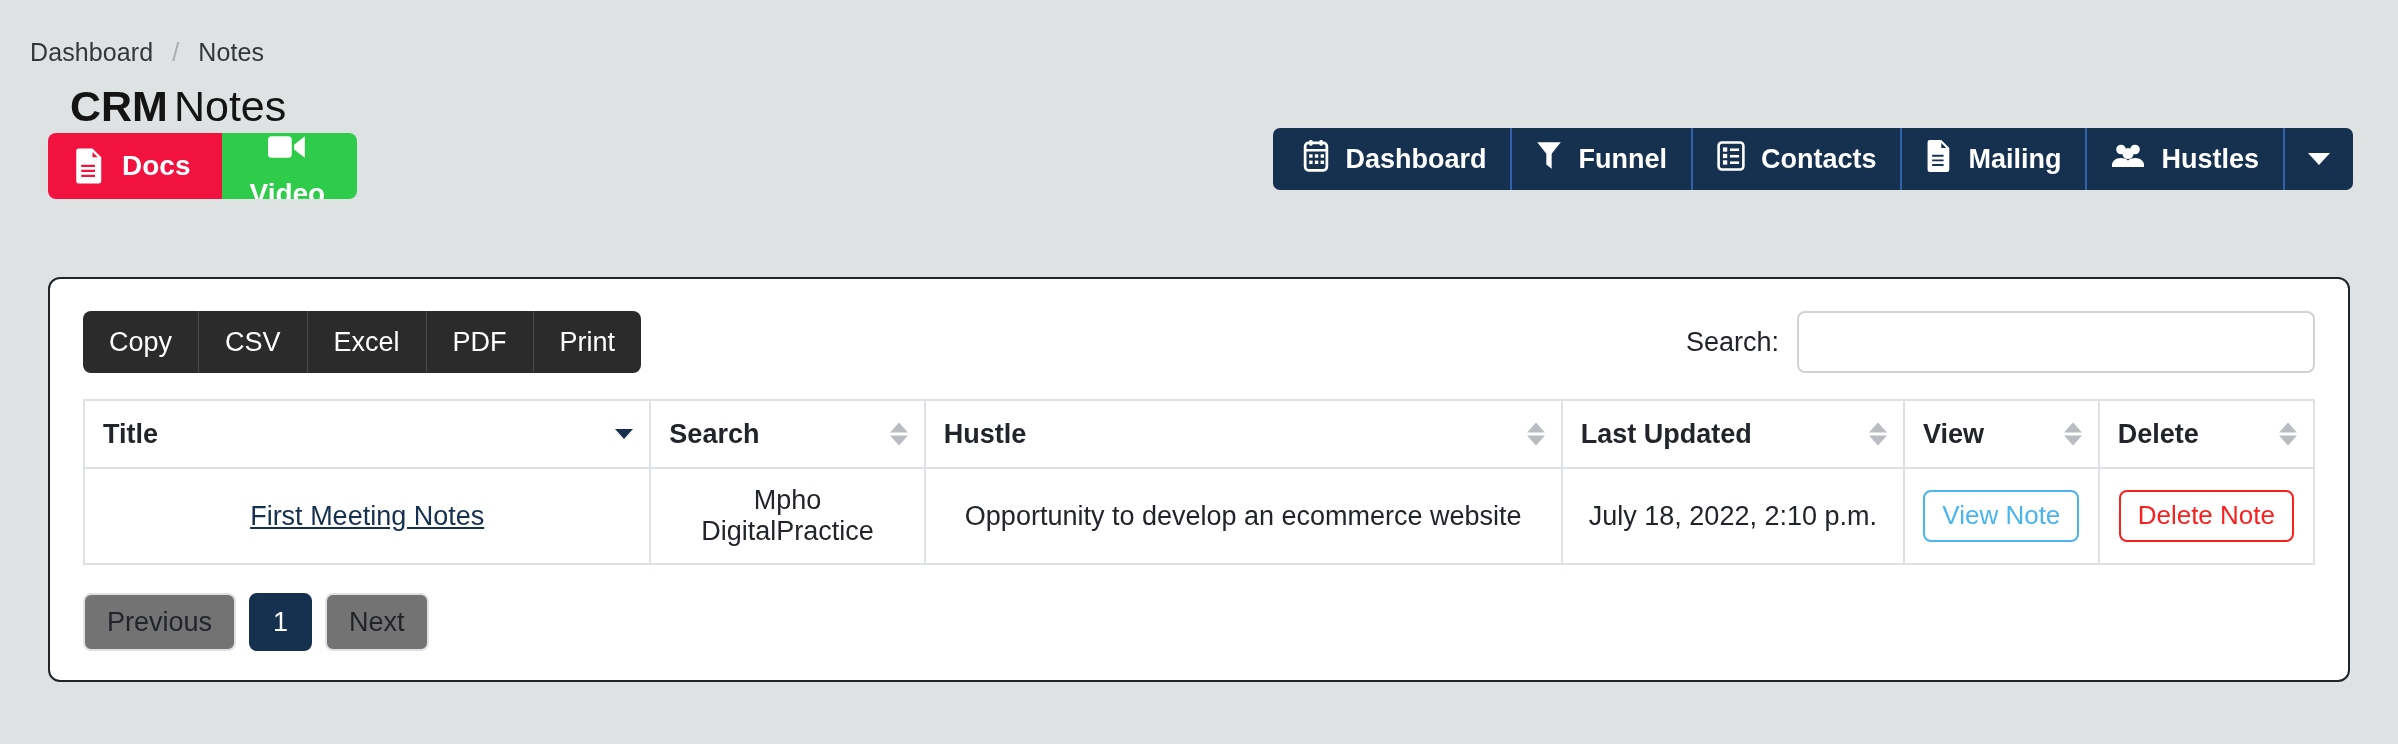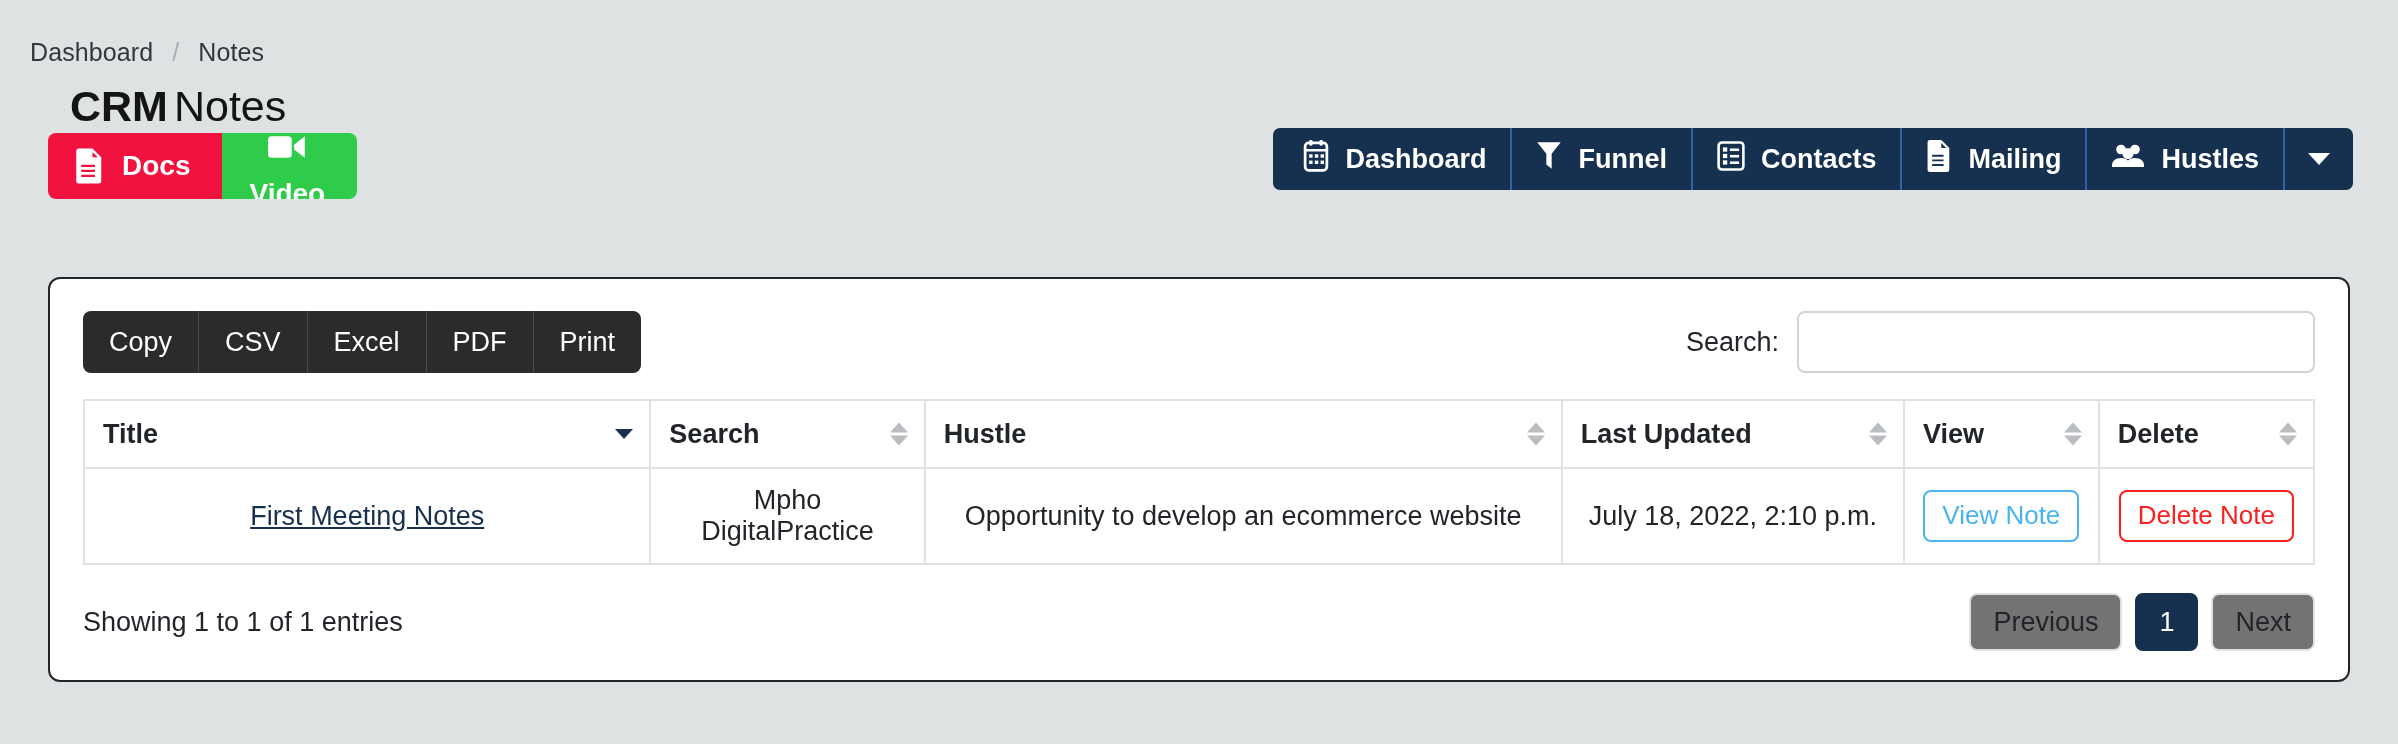--- a/index.html
+++ b/index.html
@@ -453,21 +453,20 @@
           <span class="btn-outline btn-view">View Note</span>
         </td>
         <td>
           <span class="btn-outline btn-delete">Delete Note</span>
         </td>
       </tr>
     </tbody>
   </table>
 
   <div class="dt-bottom">
-    <div class="dt-info">Showing 1 to 1 of 1 entries</div>
     <div class="pagination">
       <div class="page-btn">Previous</div>
       <div class="page-btn active">1</div>
       <div class="page-btn">Next</div>
     </div>
   </div>
 
 </div>
 
 </body></html>

